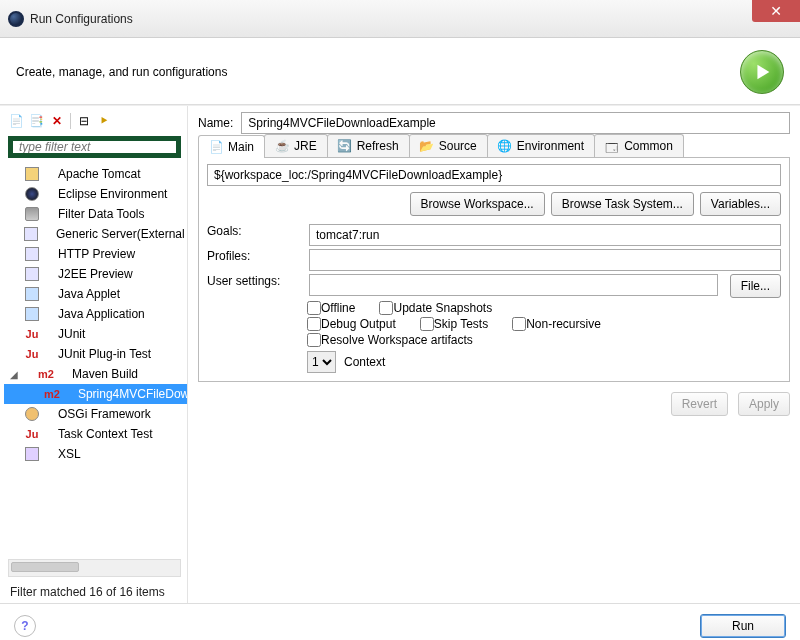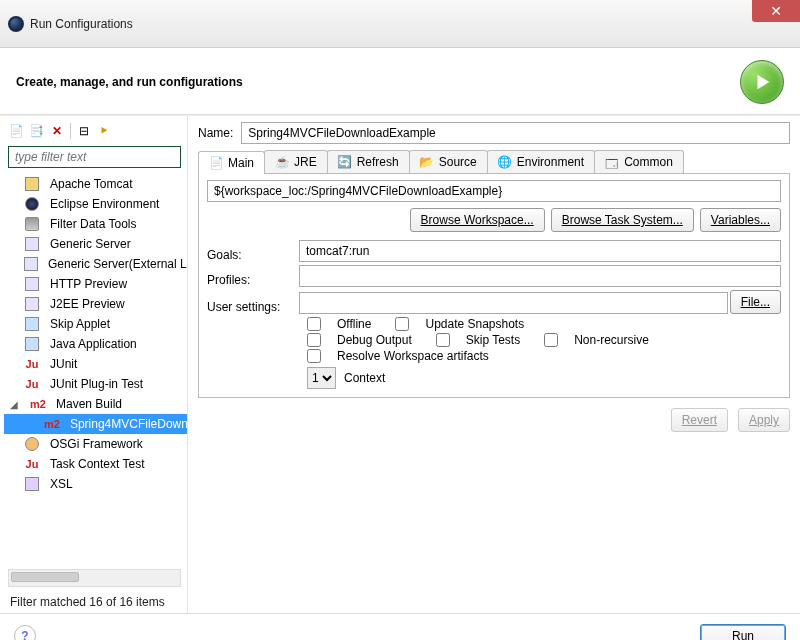--- a/index.html
+++ b/index.html
@@ -1,68 +1,68 @@
 <!DOCTYPE html>
 <html><head>
 <meta charset="utf-8">
 <style>
 * { box-sizing: border-box; margin: 0; padding: 0; font-family: "Segoe UI", Tahoma, sans-serif; font-size: 12px; }
 body { background: #fff; width: 800px; height: 640px; overflow: hidden; }
 
-.titlebar { height: 48px; background: linear-gradient(#f8f8f8, #e8e8e8); border-bottom: 1px solid #d0d0d0; display: flex; align-items: center; padding: 0 8px; position: relative; }
+.titlebar { height: 38px; background: linear-gradient(#f8f8f8, #e8e8e8); border-bottom: 1px solid #d0d0d0; display: flex; align-items: center; padding: 0 8px; position: relative; }
 .titlebar .eclipse-icon { width: 16px; height: 16px; border-radius: 50%; background: radial-gradient(circle at 30% 30%, #4a6a9a 0%, #1a2a4a 70%); border:2px solid #1a2a4a; margin-right: 6px; }
 .titlebar .title { color: #222; }
 .close-x { position: absolute; right: 0; top: 0; width: 48px; height: 22px; background: #c75050; color: #fff; display: flex; align-items: center; justify-content: center; font-size: 14px; border-bottom-left-radius: 3px; cursor: pointer; }
 
 .header { padding: 12px 16px 10px; border-bottom: 1px solid #ddd; display:flex; justify-content:space-between; align-items:center; background: #fff;}
-.header .subtitle { font-weight: bold; }
+.header .subtitle { font-weight: normal; }
 .run-icon-big { width: 44px; height: 44px; border-radius: 50%; background: radial-gradient(circle at 30% 30%, #9de06a, #3a9a1a); border: 1px solid #4a8a2a; display:flex; align-items:center; justify-content:center; box-shadow: inset 0 2px 6px rgba(255,255,255,.6); }
 .run-icon-big svg { width: 22px; height: 22px; }
 
 .body { display: flex; height: 498px; border-top: 1px solid #eee;}
 .left-panel { width: 188px; border-right: 1px solid #e3e3e3; display:flex; flex-direction:column; padding: 4px 0 0 4px; }
 .toolbar { display:flex; gap:2px; padding: 2px 4px 4px; align-items:center; }
 .tb-sep { width:1px; height:16px; background:#ccc; margin:0 2px; }
 .tb-btn { width:18px; height:18px; display:flex; align-items:center; justify-content:center; cursor:pointer; }
 .filter-box { margin: 2px 6px 4px 4px; }
-.filter-box input { width:100%; height:22px; border:1px solid #14532d; padding:2px 6px; font-style: italic; color:#888; }
+.filter-box input { width:100%; height:22px; border:5px solid #14532d; padding:2px 6px; font-style: italic; color:#888; }
 
 .tree { flex:1; overflow:auto; padding: 2px 0; }
-.tree-item { display:flex; align-items:center; height:20px; padding-left:20px; gap:10px; cursor: default; white-space: nowrap; }
+.tree-item { display:flex; align-items:center; height:20px; padding-left:20px; gap:18px; cursor: default; white-space: nowrap; }
 .tree-item.child { padding-left: 40px; }
 .tree-item.selected { background:#3399ff; color:#fff; }
 .tree-item .twisty { width:10px; margin-left:-14px; color:#666; font-size:10px; }
 .tree-item .ticon { width:16px; height:16px; display:flex; align-items:center; justify-content:center; font-size:11px; }
 
 .left-scroll { height:18px; margin:4px 6px 4px 4px; background:#f0f0f0; border:1px solid #ddd; position:relative; }
 .left-scroll .thumb { position:absolute; left:2px; top:2px; width:40%; height:10px; background:#cfcfcf; border:1px solid #bbb; border-radius:2px; }
 .filter-status { padding:4px 6px; color:#222; }
 
 .right-panel { flex:1; padding: 6px 10px 0 10px; display:flex; flex-direction:column; }
-.name-row { display:flex; align-items:center; gap:8px; margin-bottom:6px; }
+.name-row { display:flex; align-items:center; gap:8px; }
 .name-row input { flex:1; height:22px; border:1px solid #aaa; padding:2px 6px; }
 
 .tabs { display:flex; border-bottom:1px solid #bbb; }
 .tab { display:flex; align-items:center; gap:5px; padding:4px 10px; background:#f4f4f4; border:1px solid #bbb; border-bottom:none; margin-right:-1px; cursor:pointer; border-top-left-radius:3px; border-top-right-radius:3px;}
 .tab.active { background:#fff; position:relative; top:1px; }
 .tab .ticon { width:14px; height:14px; }
 
 .tab-body { border:1px solid #bbb; border-top:none; padding:6px 8px 8px; flex:0 0 auto; background:#fff; }
 .base-dir { width:100%; height:22px; border:1px solid #aaa; padding:2px 6px; margin-bottom:6px; }
 .browse-row { display:flex; justify-content:flex-end; gap:6px; margin-bottom:8px; }
-.btn { height:24px; padding:0 10px; background:linear-gradient(#fdfdfd,#ececec); border:1px solid #999; border-radius:3px; cursor:pointer; display:flex; align-items:center;text-decoration:underline; }
+.btn { height:24px; padding:0 10px; background:linear-gradient(#fdfdfd,#ececec); border:1px solid #999; border-radius:3px; cursor:pointer; display:flex; align-items:center; }
 .btn.disabled { color:#999; border-color:#ccc; cursor:default; }
 .btn.primary { border-color:#3b7fc4; box-shadow: 0 0 0 1px #6fa8e6 inset; }
 
-.form-row { display:flex; align-items:flex-end; gap:2px; margin:3px 0; }
+.form-row { display:flex; align-items:flex-start; gap:12px; margin:3px 0; }
 .form-row label.lab { width:90px; }
 .form-row input.txt { flex:1; height:22px; border:1px solid #aaa; padding:2px 6px; }
 
 .check-row { display:flex; flex-wrap:wrap; gap:6px 24px; padding-left:100px; margin:2px 0; }
-.check { display:flex; gap:16px; }
+.check { display:flex; gap:0; }
 .check input { width:14px; height:14px; }
 
 .threads-row { padding-left:100px; display:flex; align-items:center; gap:8px; margin:4px 0 0;}
 .threads-row select { height:22px; border:1px solid #aaa; }
 
 .param-area { display:flex; gap:8px; margin-top:6px; }
 .param-table { flex:1; border:1px solid #bbb; }
 .param-table .hdr { display:flex; background:linear-gradient(#fafafa,#eee); border-bottom:1px solid #ccc; }
 .param-table .hdr div { padding:4px 8px; border-right:1px solid #ccc; }
 .param-table .rows { height:68px; background:#fff; }
@@ -134,45 +134,39 @@
         <div class="tree-item">
           <span class="ticon">
             <span class="ic ic-db"></span>
           </span>
           <span>Filter Data Tools</span>
         </div>
         <div class="tree-item">
           <span class="ticon">
             <span class="ic ic-gen"></span>
           </span>
-          <span>Generic Server</span>
+          <span>Generic Server(External Launch)</span>
         </div>
         <div class="tree-item">
           <span class="ticon">
             <span class="ic ic-gen"></span>
           </span>
-          <span>Generic Server(External Launch)</span>
+          <span>HTTP Preview</span>
         </div>
         <div class="tree-item">
           <span class="ticon">
             <span class="ic ic-gen"></span>
           </span>
-          <span>HTTP Preview</span>
-        </div>
-        <div class="tree-item">
-          <span class="ticon">
-            <span class="ic ic-gen"></span>
-          </span>
           <span>J2EE Preview</span>
         </div>
         <div class="tree-item">
           <span class="ticon">
             <span class="ic ic-java"></span>
           </span>
-          <span>Skip Applet</span>
+          <span>Java Applet</span>
         </div>
         <div class="tree-item">
           <span class="ticon">
             <span class="ic ic-java"></span>
           </span>
           <span>Java Application</span>
         </div>
         <div class="tree-item">
           <span class="ticon ic-ju">Ju</span>
           <span>JUnit</span>

